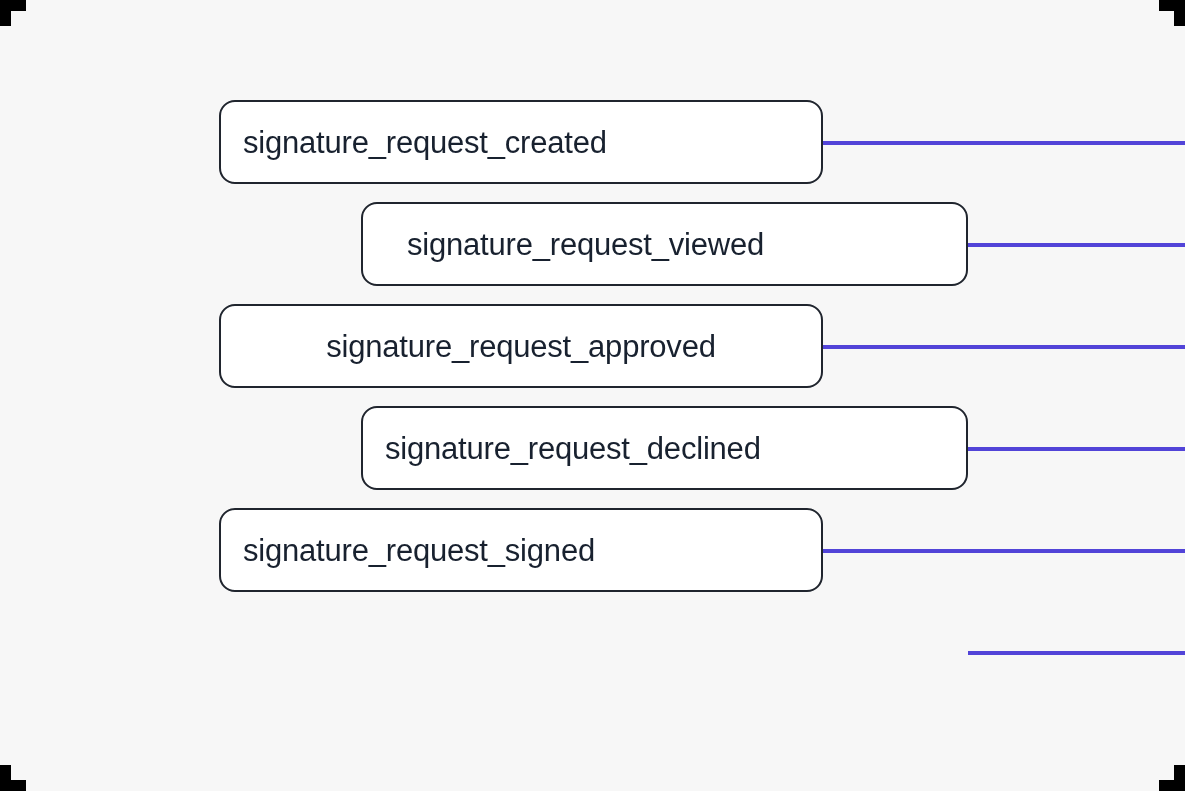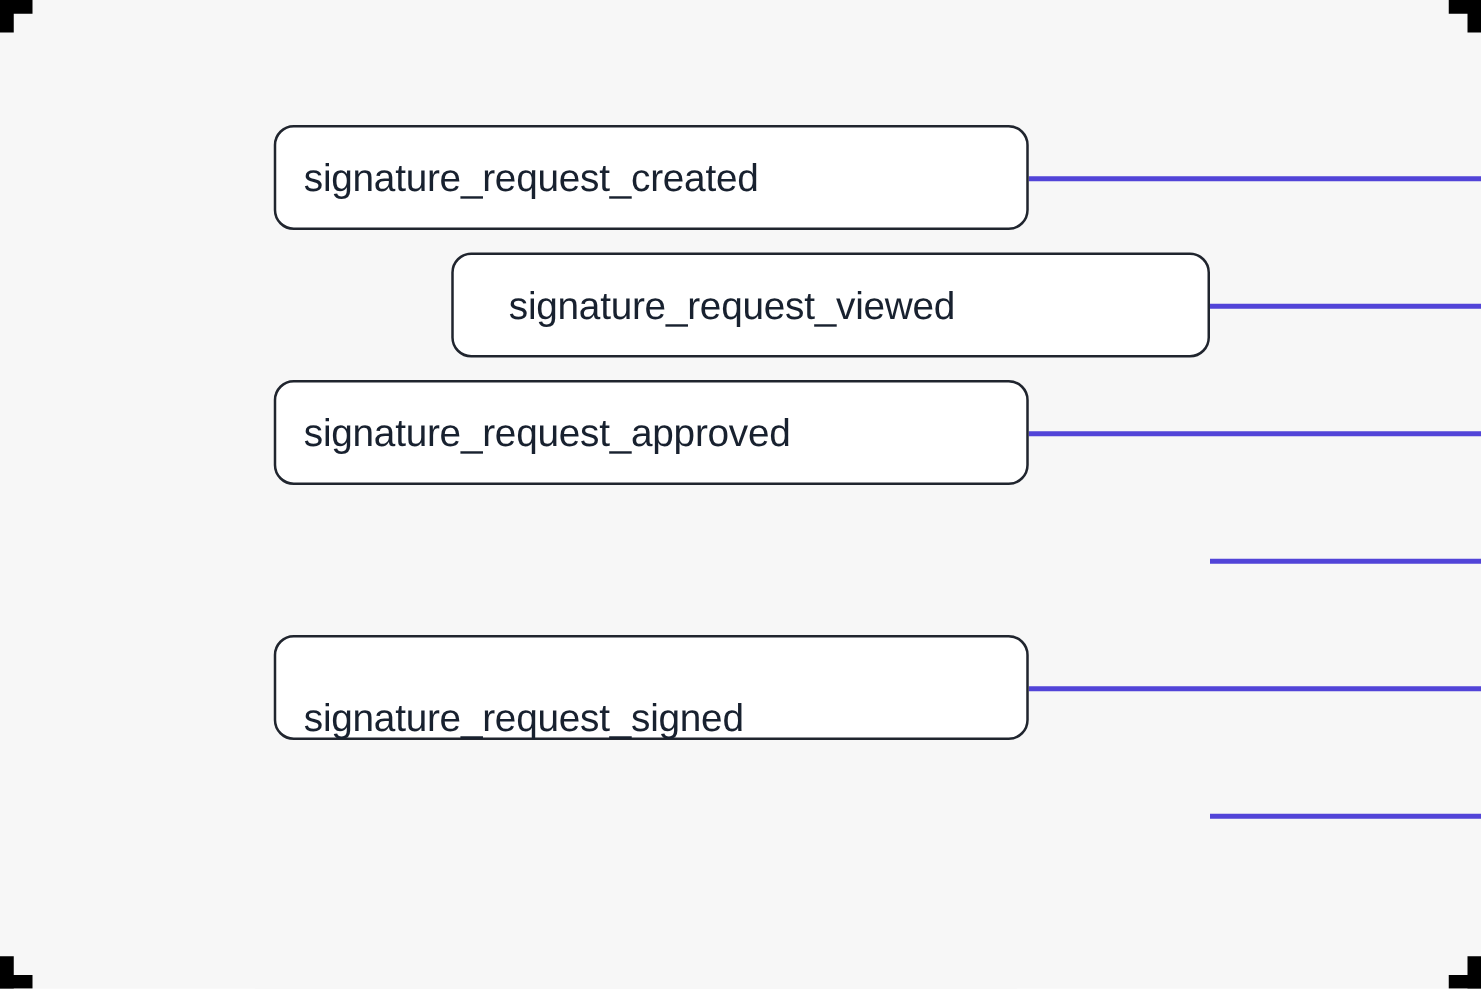--- a/index.html
+++ b/index.html
@@ -108,30 +108,33 @@
         </div>
       </div>
       <div class="flow-row" style="left: 0px; top: 202px; width: 1185px;">
         <div class="connector-line" style="left: 968px; width: 217px;"></div>
         <div class="event-node" style="left: 361px; width: 607px; padding-left: 44px;">
           <span class="event-node-label">signature_request_viewed</span>
         </div>
       </div>
       <div class="flow-row" style="left: 0px; top: 304px; width: 1185px;">
         <div class="connector-line" style="left: 823px; width: 362px;"></div>
-        <div class="event-node" style="left: 219px; width: 604px;">
+        <div class="event-node" style="left: 219px; width: 604px; justify-content: center;">
           <span class="event-node-label">signature_request_approved</span>
         </div>
       </div>
       <div class="flow-row" style="left: 0px; top: 406px; width: 1185px;">
         <div class="connector-line" style="left: 968px; width: 217px;"></div>
+        <div class="event-node" style="left: 361px; width: 607px;">
+          <span class="event-node-label">signature_request_declined</span>
+        </div>
       </div>
       <div class="flow-row" style="left: 0px; top: 508px; width: 1185px;">
         <div class="connector-line" style="left: 823px; width: 362px;"></div>
-        <div class="event-node" style="left: 219px; width: 604px; align-items: flex-end;">
+        <div class="event-node" style="left: 219px; width: 604px;">
           <span class="event-node-label">signature_request_signed</span>
         </div>
       </div>
       <div class="flow-row" style="left: 0px; top: 610px; width: 1185px;">
         <div class="connector-line" style="left: 968px; width: 217px;"></div>
       </div>
     </div>
 
 </div>
 

